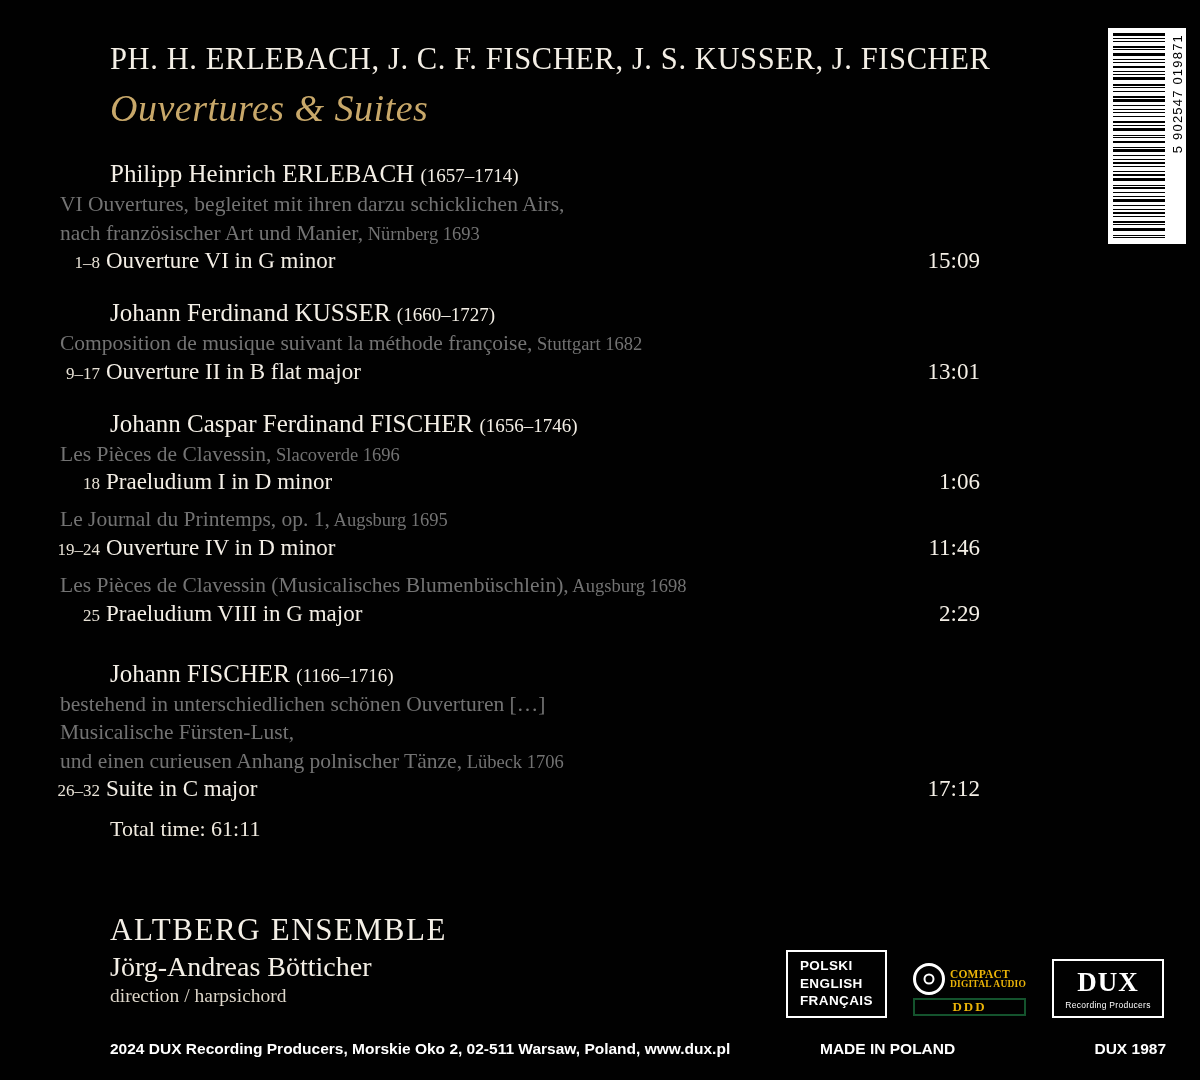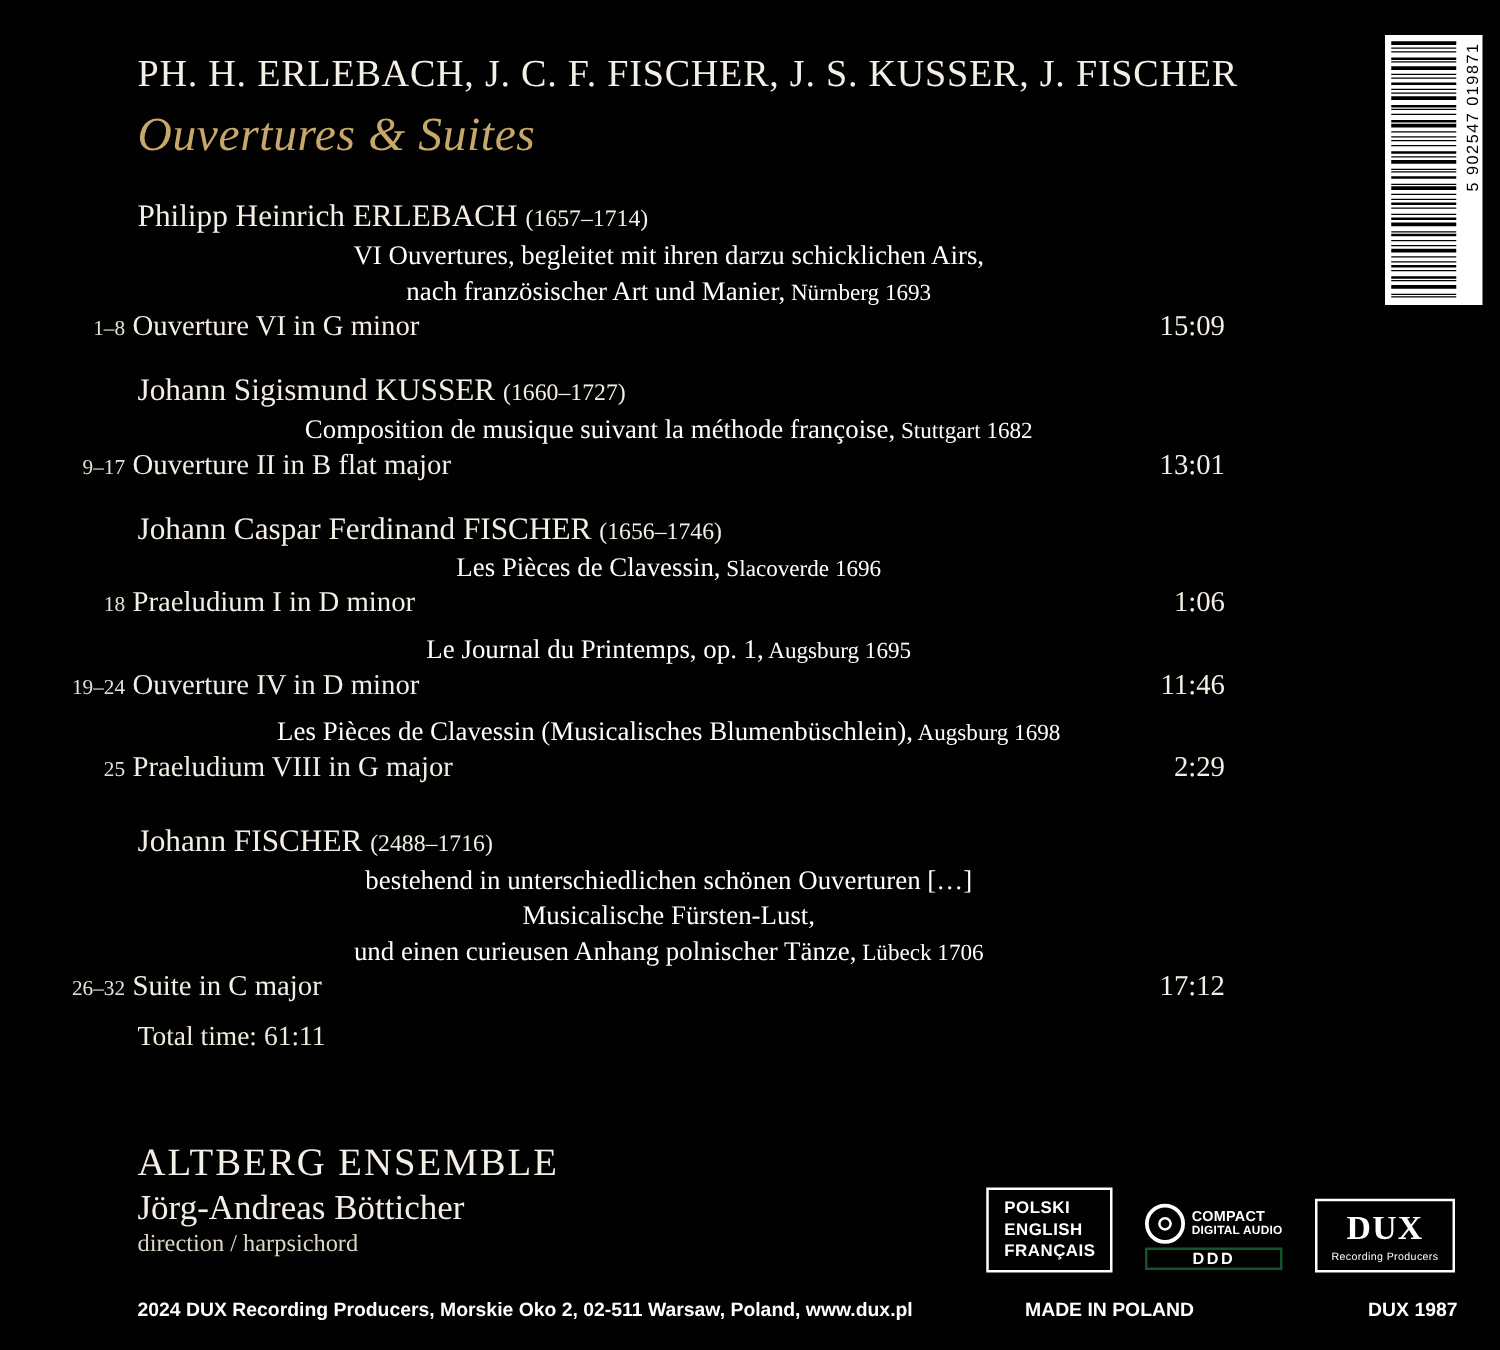--- a/index.html
+++ b/index.html
@@ -100,22 +100,21 @@
     color: #f4efe6;
     line-height: 1.28;
   }
   .composer .years {
     font-size: 19px;
   }
   .work {
     font-size: 21.5px;
     margin-left: 60px;
     line-height: 1.33;
-    color: #ffffff;
-    text-align: center;
+    color: #737373;
   }
   .work .pub {
     font-size: 18.5px;
   }
 
   .trackrow {
     display: flex;
     align-items: baseline;
     margin-top: 1px;
   }
@@ -190,22 +189,22 @@
     font-family: "Liberation Sans", sans-serif;
     font-weight: bold;
     font-size: 13.5px;
     line-height: 1.3;
     letter-spacing: 0.4px;
     color: #ffffff;
     text-align: left;
   }
 
   .cd-logo {
-    font-family: Liberation Sans, sans-serif;
-    color: #ffffff;
+    font-family: Liberation Serif, serif;
+    color: #eab308;
     text-align: center;
     line-height: 1.05;
     padding-bottom: 2px;
   }
   .cd-top {
     display: flex;
     align-items: center;
     gap: 5px;
     justify-content: center;
   }
@@ -363,21 +362,21 @@
           <div class="work"><span>nach französischer Art und Manier,</span><span class="pub"> Nürnberg 1693</span></div>
           <div class="trackrow">
             <div class="tracknum">1–8</div>
             <div class="trackname">Ouverture VI in G minor</div>
             <div class="tracktime">15:09</div>
           </div>
         </div>
       </div>
       <div class="spacer-md"></div>
       <div class="block">
-        <div class="composer"><span>Johann Sigismund KUSSER </span><span class="years">(1660–1727)</span></div>
+        <div class="composer"><span>Johann Ferdinand KUSSER </span><span class="years">(1660–1727)</span></div>
         <div>
           <div class="work"><span>Composition de musique suivant la méthode françoise,</span><span class="pub"> Stuttgart 1682</span></div>
           <div class="trackrow">
             <div class="tracknum">9–17</div>
             <div class="trackname">Ouverture II in B flat major</div>
             <div class="tracktime">13:01</div>
           </div>
         </div>
       </div>
       <div class="spacer-md"></div>
@@ -405,21 +404,21 @@
           <div class="work"><span>Les Pièces de Clavessin (Musicalisches Blumenbüschlein),</span><span class="pub"> Augsburg 1698</span></div>
           <div class="trackrow">
             <div class="tracknum">25</div>
             <div class="trackname">Praeludium VIII in G major</div>
             <div class="tracktime">2:29</div>
           </div>
         </div>
       </div>
       <div class="spacer-lg"></div>
       <div class="block">
-        <div class="composer"><span>Johann FISCHER </span><span class="years">(2488–1716)</span></div>
+        <div class="composer"><span>Johann FISCHER </span><span class="years">(1166–1716)</span></div>
         <div>
           <div class="work"><span>bestehend in unterschiedlichen schönen Ouverturen […]</span></div>
           <div class="work"><span>Musicalische Fürsten-Lust,</span></div>
           <div class="work"><span>und einen curieusen Anhang polnischer Tänze,</span><span class="pub"> Lübeck 1706</span></div>
           <div class="trackrow">
             <div class="tracknum">26–32</div>
             <div class="trackname">Suite in C major</div>
             <div class="tracktime">17:12</div>
           </div>
         </div>

